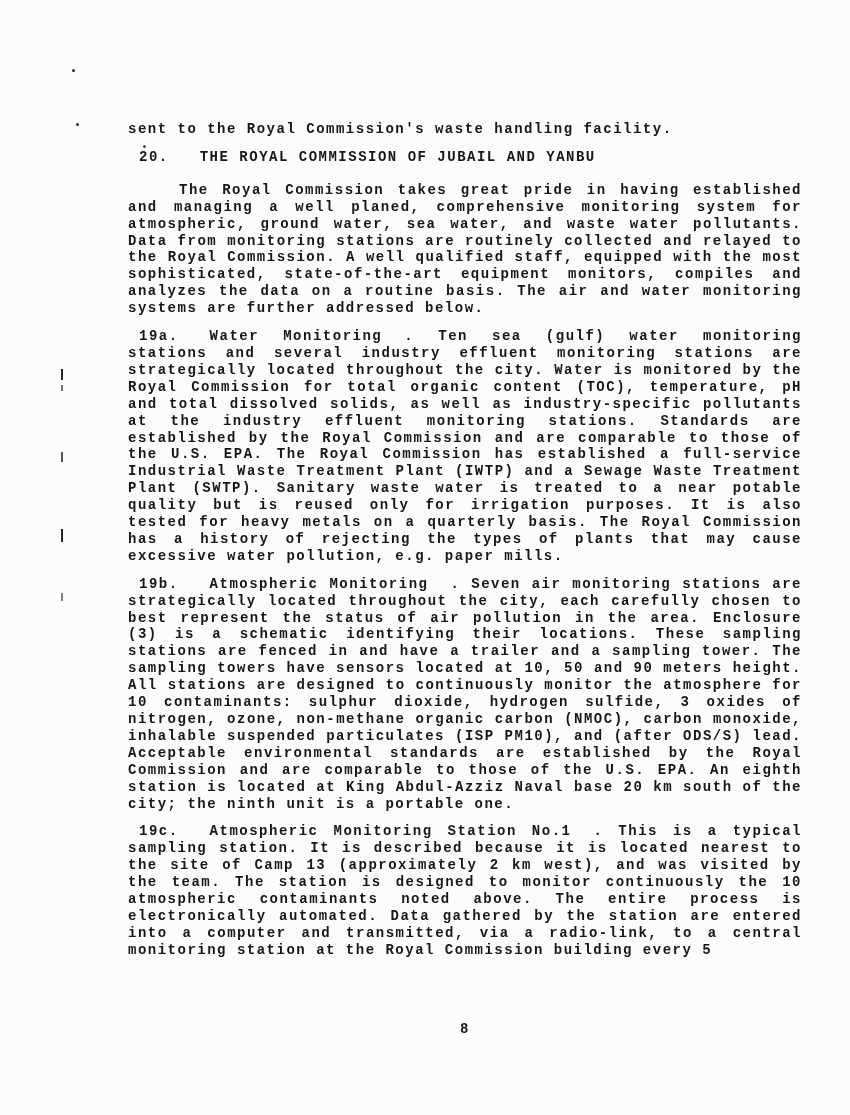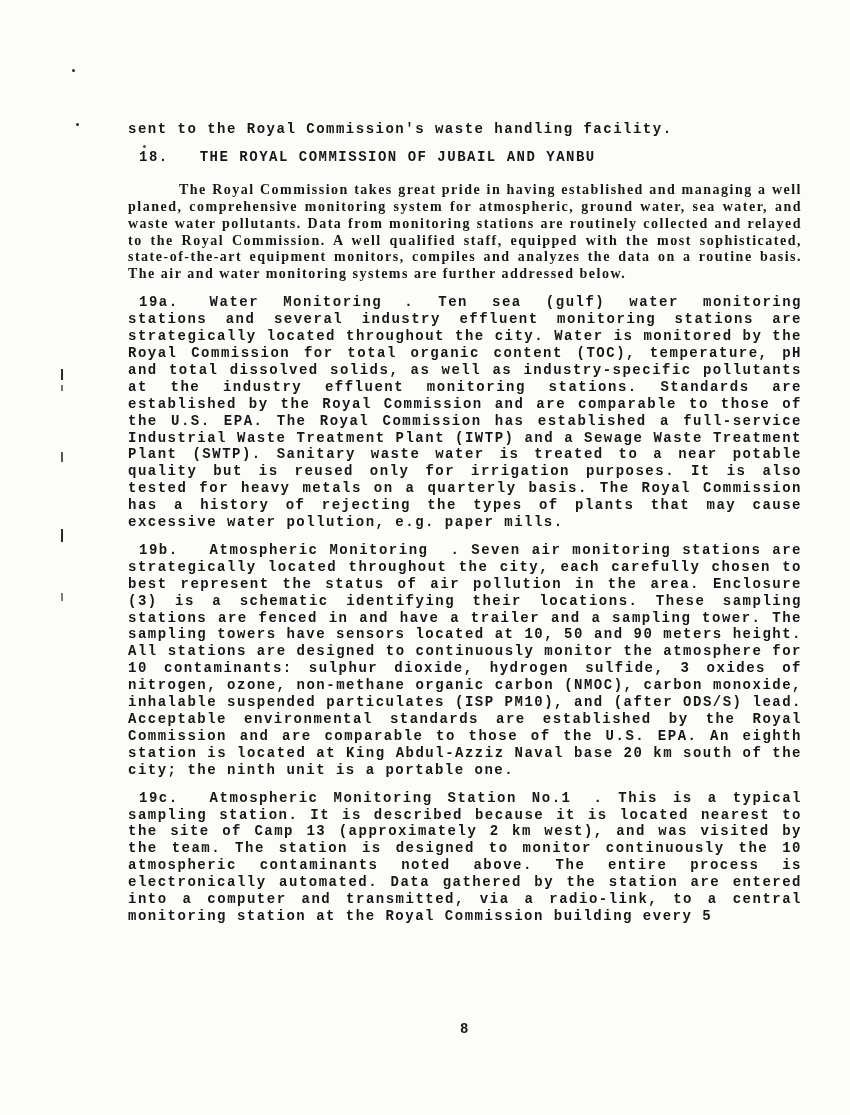--- a/index.html
+++ b/index.html
@@ -24,21 +24,21 @@
     letter-spacing: 1.5px;
   }
   .content p, .content h2 {
     text-align: justify;
     margin: 0 0 11px 0;
     font-size: 14px;
     font-weight: 600;
   }
   .content h2 { margin-top: 6px; margin-bottom: 16px; }
   .top-line { margin-bottom: 16px; }
-  .indent { text-indent: 51px; font-family: Liberation Serif, serif; }
+  .indent { text-indent: 51px; }
   .sec-label { margin-right: 20px; }
   .u { text-underline-offset: 3px; }
   .page-number {
     position: absolute;
     left: 95px;
     top: 988px;
     width: 674px;
     text-align: center;
     font-size: 14px;
     font-weight: 600;
@@ -80,21 +80,21 @@
   <div class="artifact tick tick-a"></div>
   <div class="artifact tick tick-b"></div>
   <div class="artifact tick tick-c"></div>
   <div class="artifact tick tick-d"></div>
   <div class="artifact tick tick-e"></div>
 
   <div class="content">
 
     <p class="top-line">sent to the Royal Commission's waste handling facility.</p>
 
-    <h2><span class="sec-label">18.</span><span>THE ROYAL COMMISSION OF JUBAIL AND YANBU</span></h2>
+    <h2><span class="sec-label">20.</span><span>THE ROYAL COMMISSION OF JUBAIL AND YANBU</span></h2>
 
     <p class="indent">The Royal Commission takes great pride in having established and managing a well planed, comprehensive monitoring system for atmospheric, ground water, sea water, and waste water pollutants. Data from monitoring stations are routinely collected and relayed to the Royal Commission. A well qualified staff, equipped with the most sophisticated, state-of-the-art equipment monitors, compiles and analyzes the data on a routine basis. The air and water monitoring systems are further addressed below.</p>
 
     <p><span class="sec-label">19a.</span><span class="u">Water Monitoring</span><span>. Ten sea (gulf) water monitoring stations and several industry effluent monitoring stations are strategically located throughout the city. Water is monitored by the Royal Commission for total organic content (TOC), temperature, pH and total dissolved solids, as well as industry-specific pollutants at the industry effluent monitoring stations. Standards are established by the Royal Commission and are comparable to those of the U.S. EPA. The Royal Commission has established a full-service Industrial Waste Treatment Plant (IWTP) and a Sewage Waste Treatment Plant (SWTP). Sanitary waste water is treated to a near potable quality but is reused only for irrigation purposes. It is also tested for heavy metals on a quarterly basis. The Royal Commission has a history of rejecting the types of plants that may cause excessive water pollution, e.g. paper mills.</span></p>
 
     <p><span class="sec-label">19b.</span><span class="u">Atmospheric Monitoring</span><span>. Seven air monitoring stations are strategically located throughout the city, each carefully chosen to best represent the status of air pollution in the area. Enclosure (3) is a schematic identifying their locations. These sampling stations are fenced in and have a trailer and a sampling tower. The sampling towers have sensors located at 10, 50 and 90 meters height. All stations are designed to continuously monitor the atmosphere for 10 contaminants: sulphur dioxide, hydrogen sulfide, 3 oxides of nitrogen, ozone, non-methane organic carbon (NMOC), carbon monoxide, inhalable suspended particulates (ISP PM10), and (after ODS/S) lead. Acceptable environmental standards are established by the Royal Commission and are comparable to those of the U.S. EPA. An eighth station is located at King Abdul-Azziz Naval base 20 km south of the city; the ninth unit is a portable one.</span></p>
 
     <p><span class="sec-label">19c.</span><span class="u">Atmospheric Monitoring Station No.1</span><span>. This is a typical sampling station. It is described because it is located nearest to the site of Camp 13 (approximately 2 km west), and was visited by the team. The station is designed to monitor continuously the 10 atmospheric contaminants noted above. The entire process is electronically automated. Data gathered by the station are entered into a computer and transmitted, via a radio-link, to a central monitoring station at the Royal Commission building every 5</span></p>
 
   </div>

